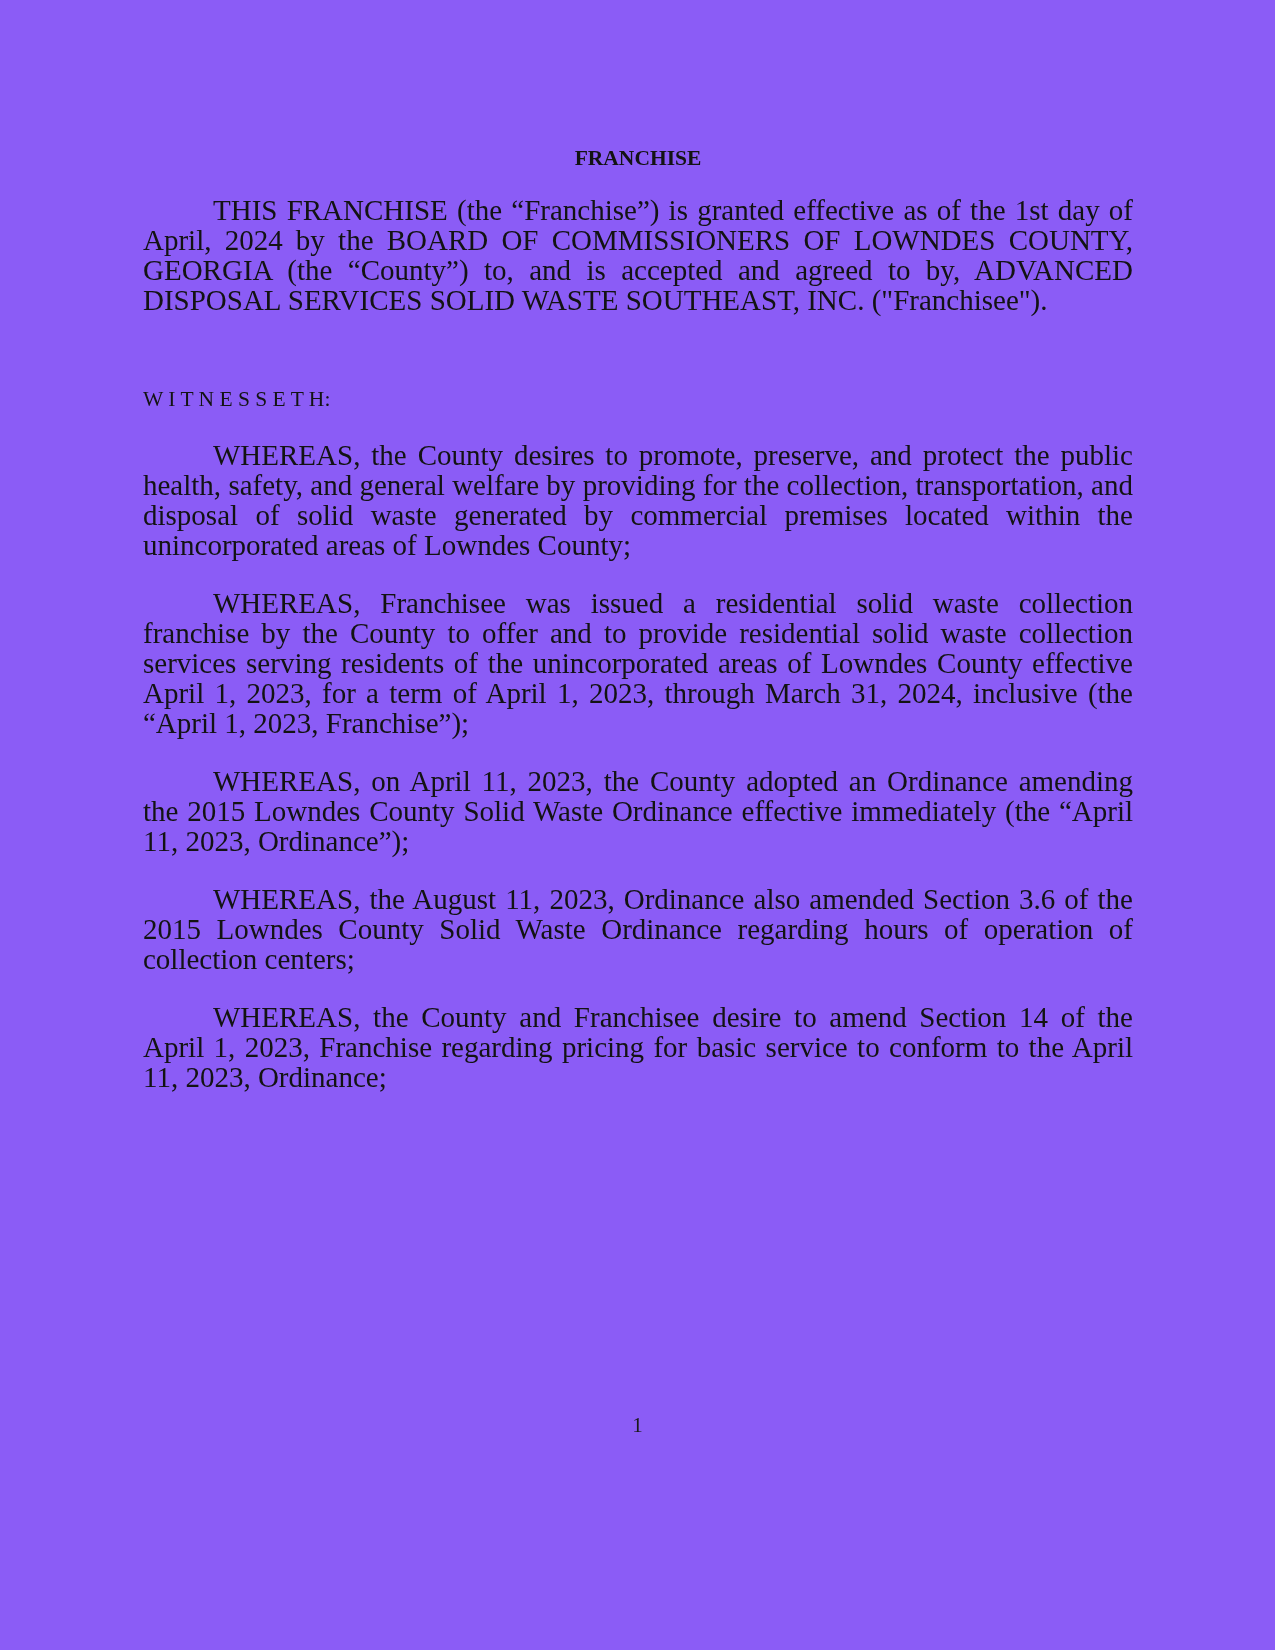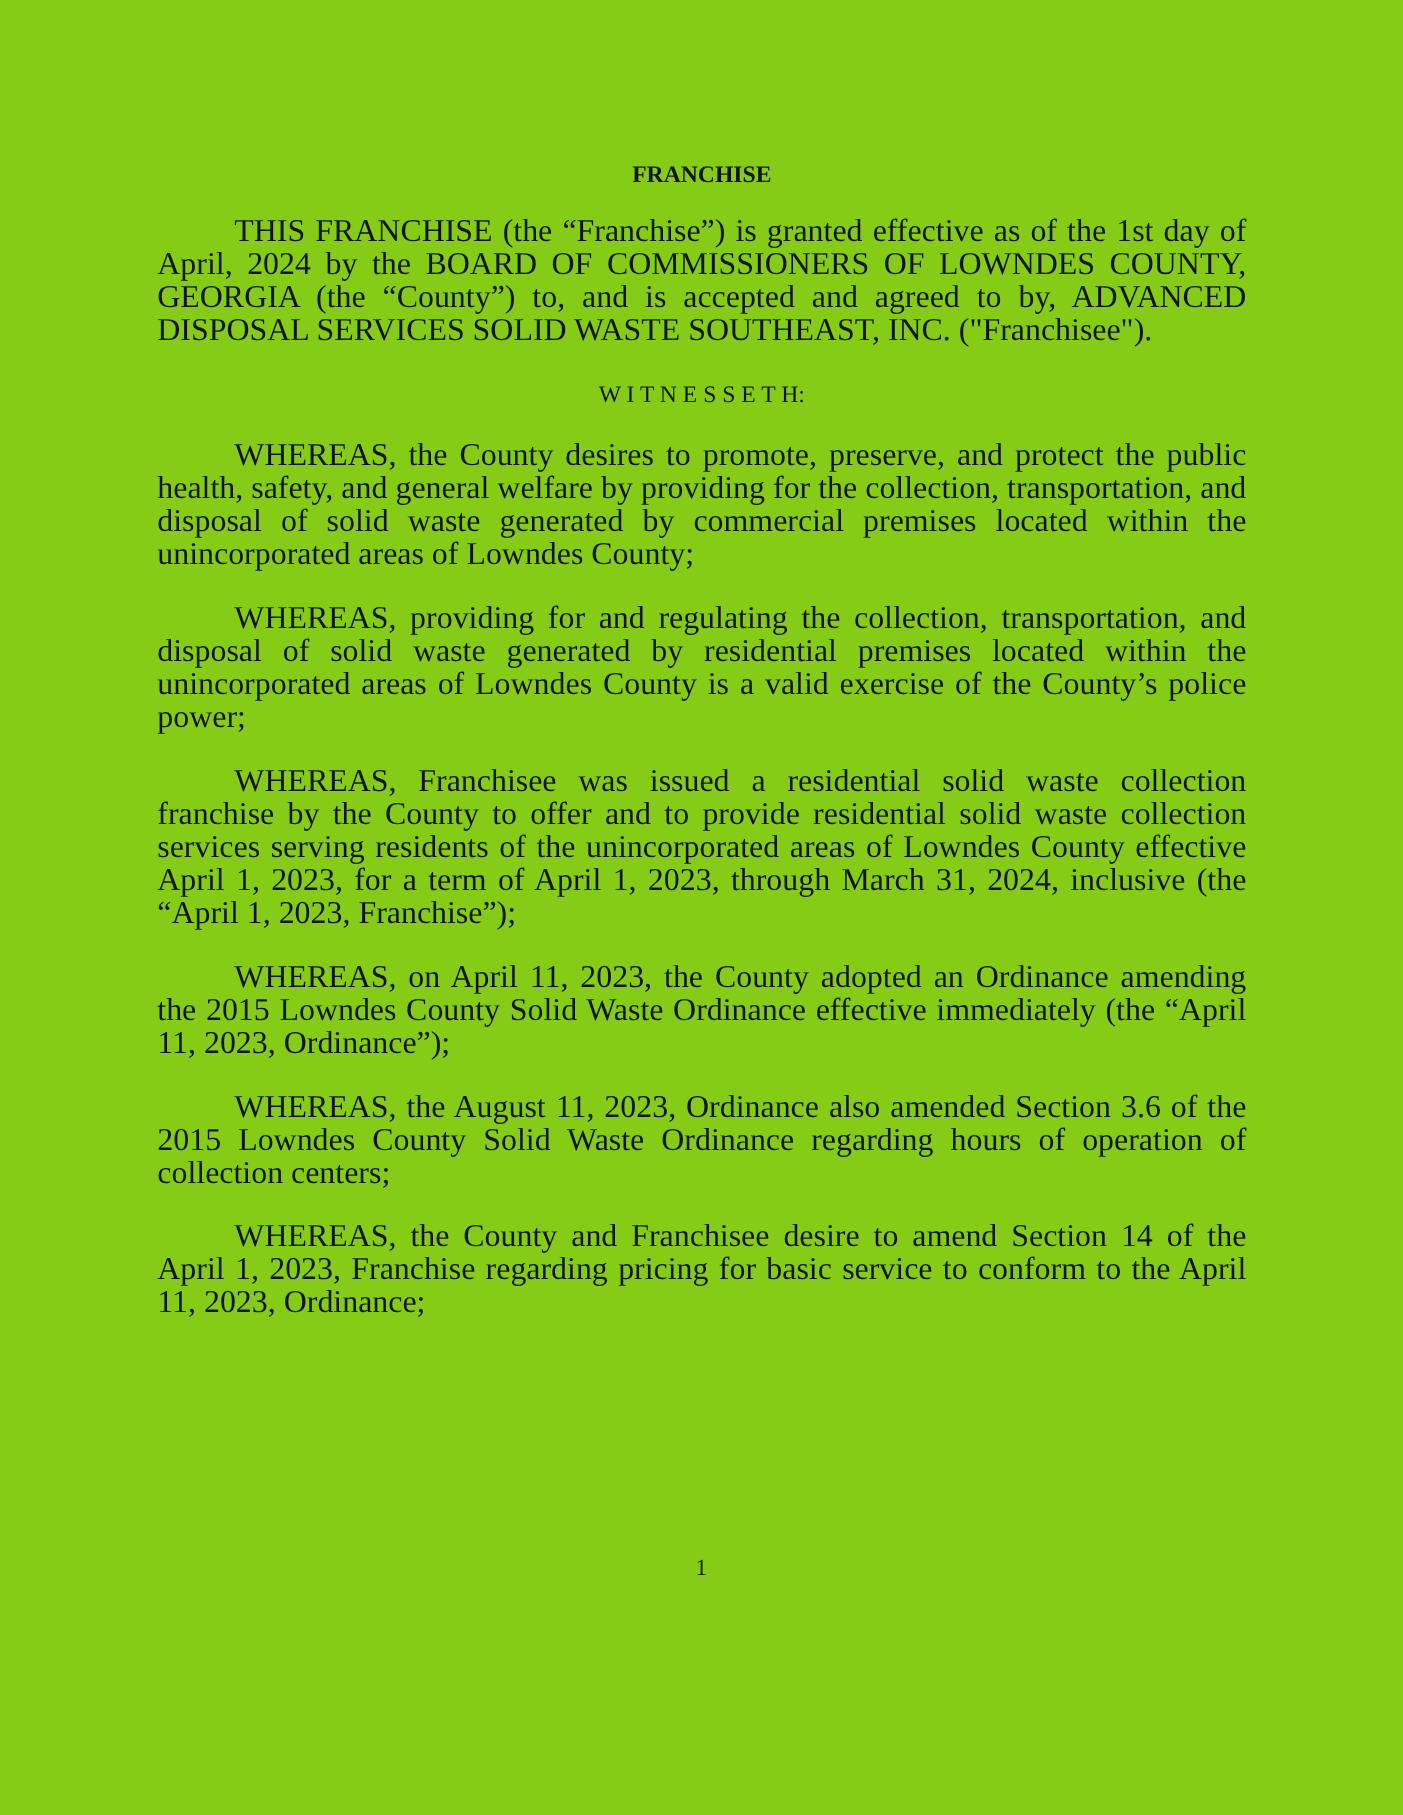--- a/index.html
+++ b/index.html
@@ -6,21 +6,21 @@
   html, body {
     margin: 0;
     padding: 0;
     background: #ffffff;
   }
   .page {
     position: relative;
     width: 1275px;
     height: 1650px;
     margin: 0 auto;
-    background: #84cc16;
+    background: #8b5cf6;
     color: #131313;
     font-family: "Liberation Serif", serif;
     overflow: hidden;
   }
   .content {
     padding: 143px 142px 0 143px;
   }
   .doc-title {
     text-align: center;
     font-weight: bold;
@@ -29,24 +29,24 @@
     margin-bottom: 22px;
   }
   .body-text p {
     font-size: 29px;
     line-height: 30px;
     text-align: justify;
     margin: 0 0 28px 0;
     text-indent: 70px;
   }
   .witnesseth {
-    text-align: center;
+    text-align: left;
     font-size: 21.5px;
     line-height: 30px;
-    margin: 28px 0 26px 0;
+    margin: 69px 0 26px 0;
   }
   .page-number {
     position: absolute;
     top: 1412px;
     left: 0;
     width: 100%;
     text-align: center;
     font-size: 21px;
     line-height: 26px;
     color: #1a1a1a;
@@ -61,21 +61,20 @@
     <div class="doc-title">
       <div>FRANCHISE</div>
     </div>
 
     <div class="body-text">
       <p>THIS FRANCHISE (the “Franchise”) is granted effective as of the 1st day of April, 2024 by the BOARD OF COMMISSIONERS OF LOWNDES COUNTY, GEORGIA (the “County”) to, and is accepted and agreed to by, ADVANCED DISPOSAL SERVICES SOLID WASTE SOUTHEAST, INC. ("Franchisee").</p>
 
       <div class="witnesseth">W I T N E S S E T H:</div>
 
       <p>WHEREAS, the County desires to promote, preserve, and protect the public health, safety, and general welfare by providing for the collection, transportation, and disposal of solid waste generated by commercial premises located within the unincorporated areas of Lowndes County;</p>
-      <p>WHEREAS, providing for and regulating the collection, transportation, and disposal of solid waste generated by residential premises located within the unincorporated areas of Lowndes County is a valid exercise of the County’s police power;</p>
       <p>WHEREAS, Franchisee was issued a residential solid waste collection franchise by the County to offer and to provide residential solid waste collection services serving residents of the unincorporated areas of Lowndes County effective April 1, 2023, for a term of April 1, 2023, through March 31, 2024, inclusive (the “April 1, 2023, Franchise”);</p>
       <p>WHEREAS, on April 11, 2023, the County adopted an Ordinance amending the 2015 Lowndes County Solid Waste Ordinance effective immediately (the “April 11, 2023, Ordinance”);</p>
       <p>WHEREAS, the August 11, 2023, Ordinance also amended Section 3.6 of the 2015 Lowndes County Solid Waste Ordinance regarding hours of operation of collection centers;</p>
       <p>WHEREAS, the County and Franchisee desire to amend Section 14 of the April 1, 2023, Franchise regarding pricing for basic service to conform to the April 11, 2023, Ordinance;</p>
     </div>
 
   </div>
 
   <div class="page-number">1</div>
 </div>

